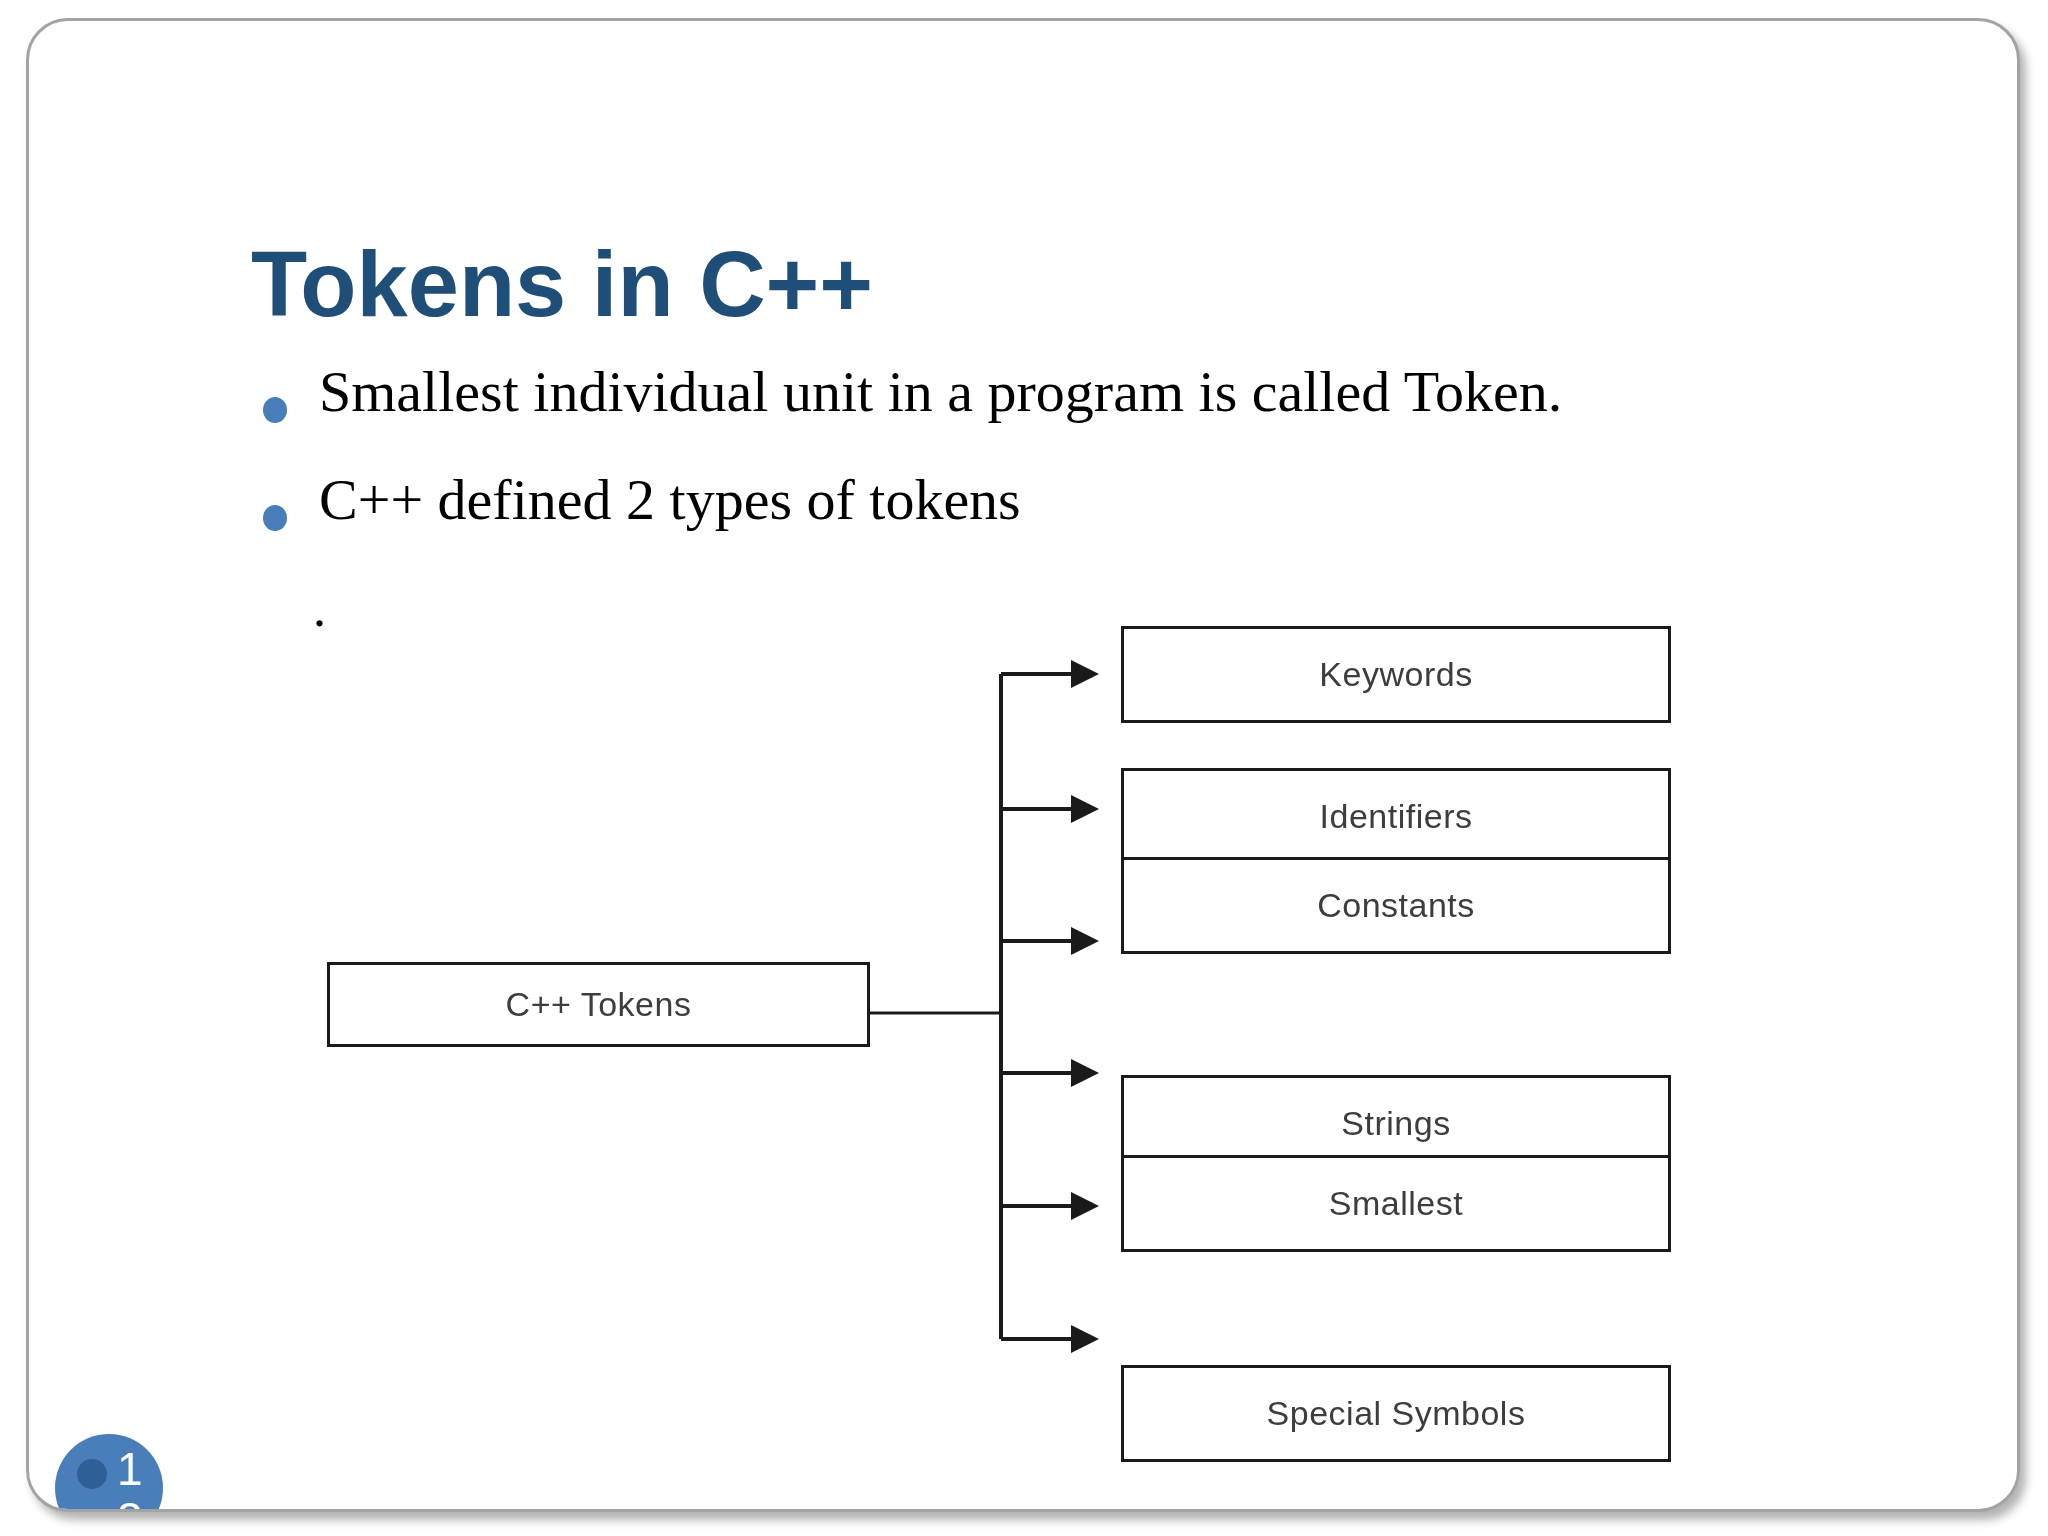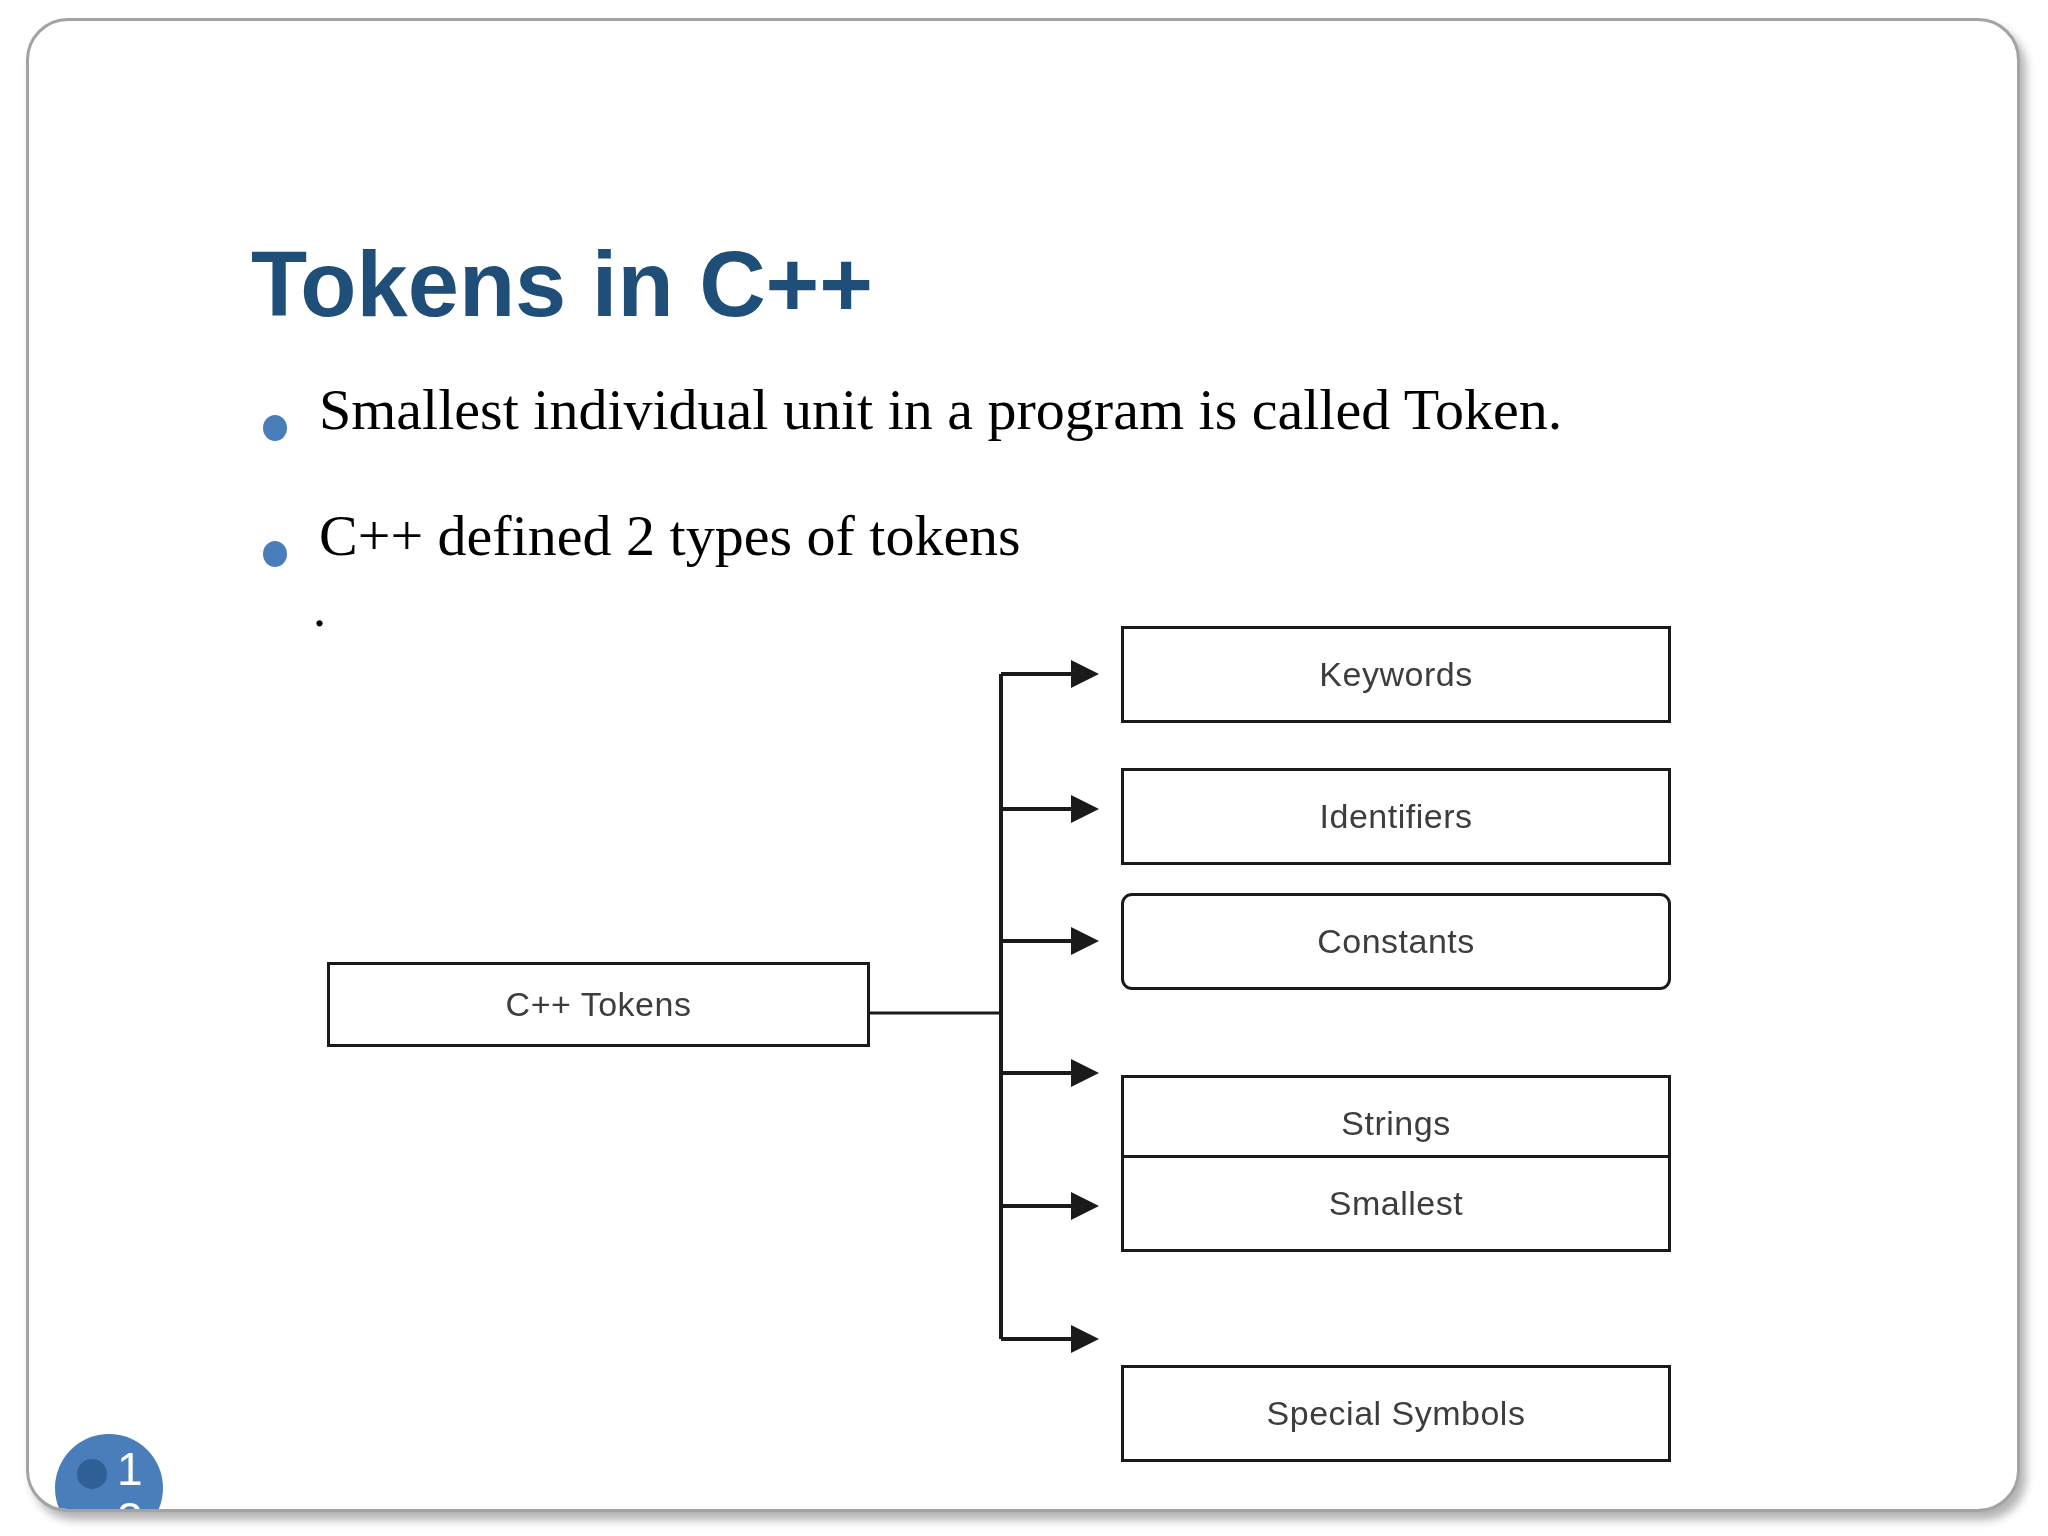--- a/index.html
+++ b/index.html
@@ -46,21 +46,20 @@
   #bullets {
     position: absolute;
     left: 228px;
     top: 340px;
     width: 1500px;
   }
   .bullet-row {
     position: relative;
     display: block;
     height: 108px;
-    margin-top: 18px;
   }
   .bullet-dot {
     position: absolute;
     left: 6px;
     top: 36px;
     width: 24px;
     height: 26px;
     border-radius: 50%;
     background: #4a7ebb;
   }
@@ -113,21 +112,21 @@
   }
 
   
   .right-box {
     left: 1092px;
     width: 550px;
     height: 97px;
   }
   #box-keywords  { top: 605px; }
   #box-identifiers { top: 739px; margin-top: 8px; }
-  #box-constants { top: 872px; border-radius: 11px; }
+  #box-constants { top: 836px; }
   #box-strings   { top: 1054px; }
   #box-operators { top: 1134px; }
   #box-special   { top: 1344px; }
 
   #box-root {
     left: 298px;
     top: 941px;
     width: 543px;
     height: 85px;
   }

